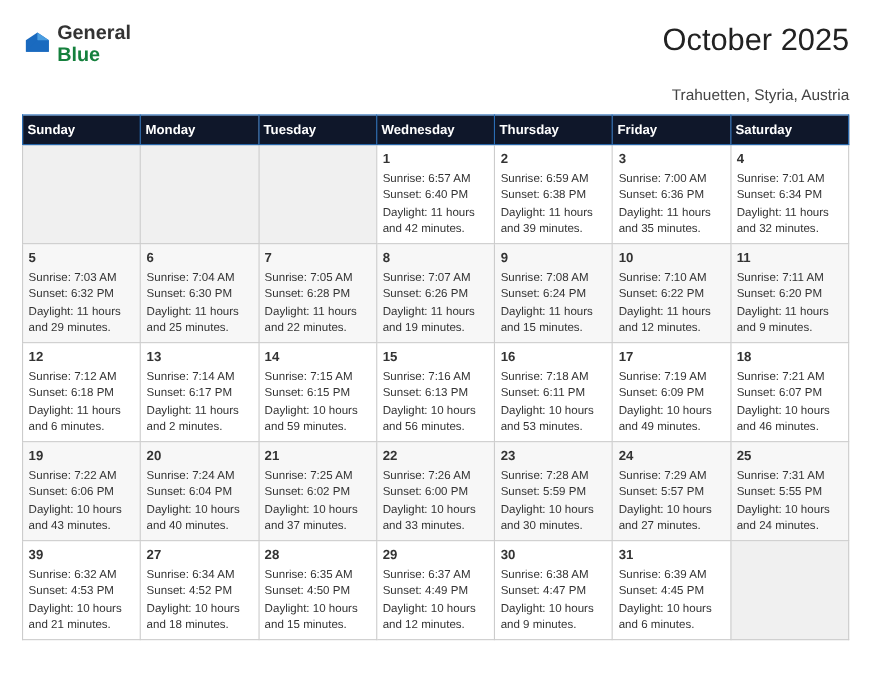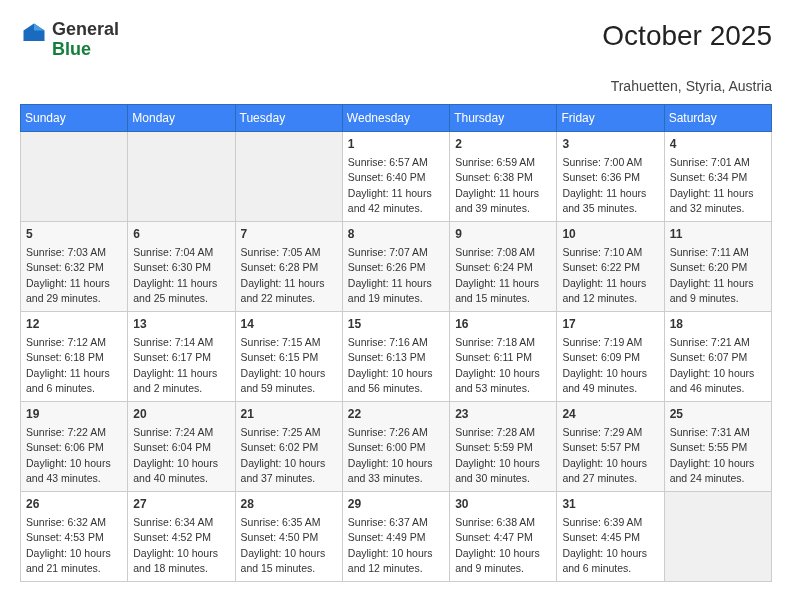--- a/index.html
+++ b/index.html
@@ -11,21 +11,21 @@
       padding: 20px;
     }
     .header {
       display: flex;
       justify-content: space-between;
       align-items: flex-start;
       margin-bottom: 10px;
     }
     .logo {
       display: flex;
-      align-items: flex-start;
+      align-items: center;
       gap: 4px;
     }
     .logo-text {
       font-size: 18px;
       font-weight: bold;
       line-height: 1.1;
     }
     .logo-text .general { color: #333; }
     .logo-text .blue { color: #15803d; }
     .logo-icon {
@@ -44,25 +44,25 @@
       font-size: 14px;
       color: #444;
       margin-top: 26px;
     }
     .calendar {
       width: 100%;
       border-collapse: collapse;
       font-size: 11px;
     }
     .calendar thead tr th {
-      background: #3b82f6;
+      background: #0f172a;
       color: #fff;
       padding: 6px 4px;
       text-align: left;
-      font-weight: normal;
+      font-weight: bold;
       font-size: 12px;
       border: 1px solid #2a6db5;
     }
     .calendar tbody tr td {
       border: 1px solid #ccc;
       vertical-align: top;
       padding: 4px 5px;
       width: 107px;
       min-height: 80px;
       height: 90px;
@@ -204,21 +204,21 @@
 Sunset: 5:59 PM
 Daylight: 10 hours and 30 minutes.</span></td>
         <td><span class="day-number">24</span><span class="day-info" style="white-space: pre-wrap; margin-top: 17px;">Sunrise: 7:29 AM
 Sunset: 5:57 PM
 Daylight: 10 hours and 27 minutes.</span></td>
         <td><span class="day-number">25</span><span class="day-info" style="white-space: pre-wrap;">Sunrise: 7:31 AM
 Sunset: 5:55 PM
 Daylight: 10 hours and 24 minutes.</span></td>
       </tr>
       <tr>
-        <td><span class="day-number">26</span><span class="day-info" style="white-space: pre-wrap;">Sunrise: 6:32 AM
+        <td><span class="day-number">39</span><span class="day-info" style="white-space: pre-wrap;">Sunrise: 6:32 AM
 Sunset: 4:53 PM
 Daylight: 10 hours and 21 minutes.</span></td>
         <td><span class="day-number">27</span><span class="day-info" style="white-space: pre-wrap;">Sunrise: 6:34 AM
 Sunset: 4:52 PM
 Daylight: 10 hours and 18 minutes.</span></td>
         <td><span class="day-number">28</span><span class="day-info" style="white-space: pre-wrap;">Sunrise: 6:35 AM
 Sunset: 4:50 PM
 Daylight: 10 hours and 15 minutes.</span></td>
         <td><span class="day-number">29</span><span class="day-info" style="white-space: pre-wrap;">Sunrise: 6:37 AM
 Sunset: 4:49 PM

